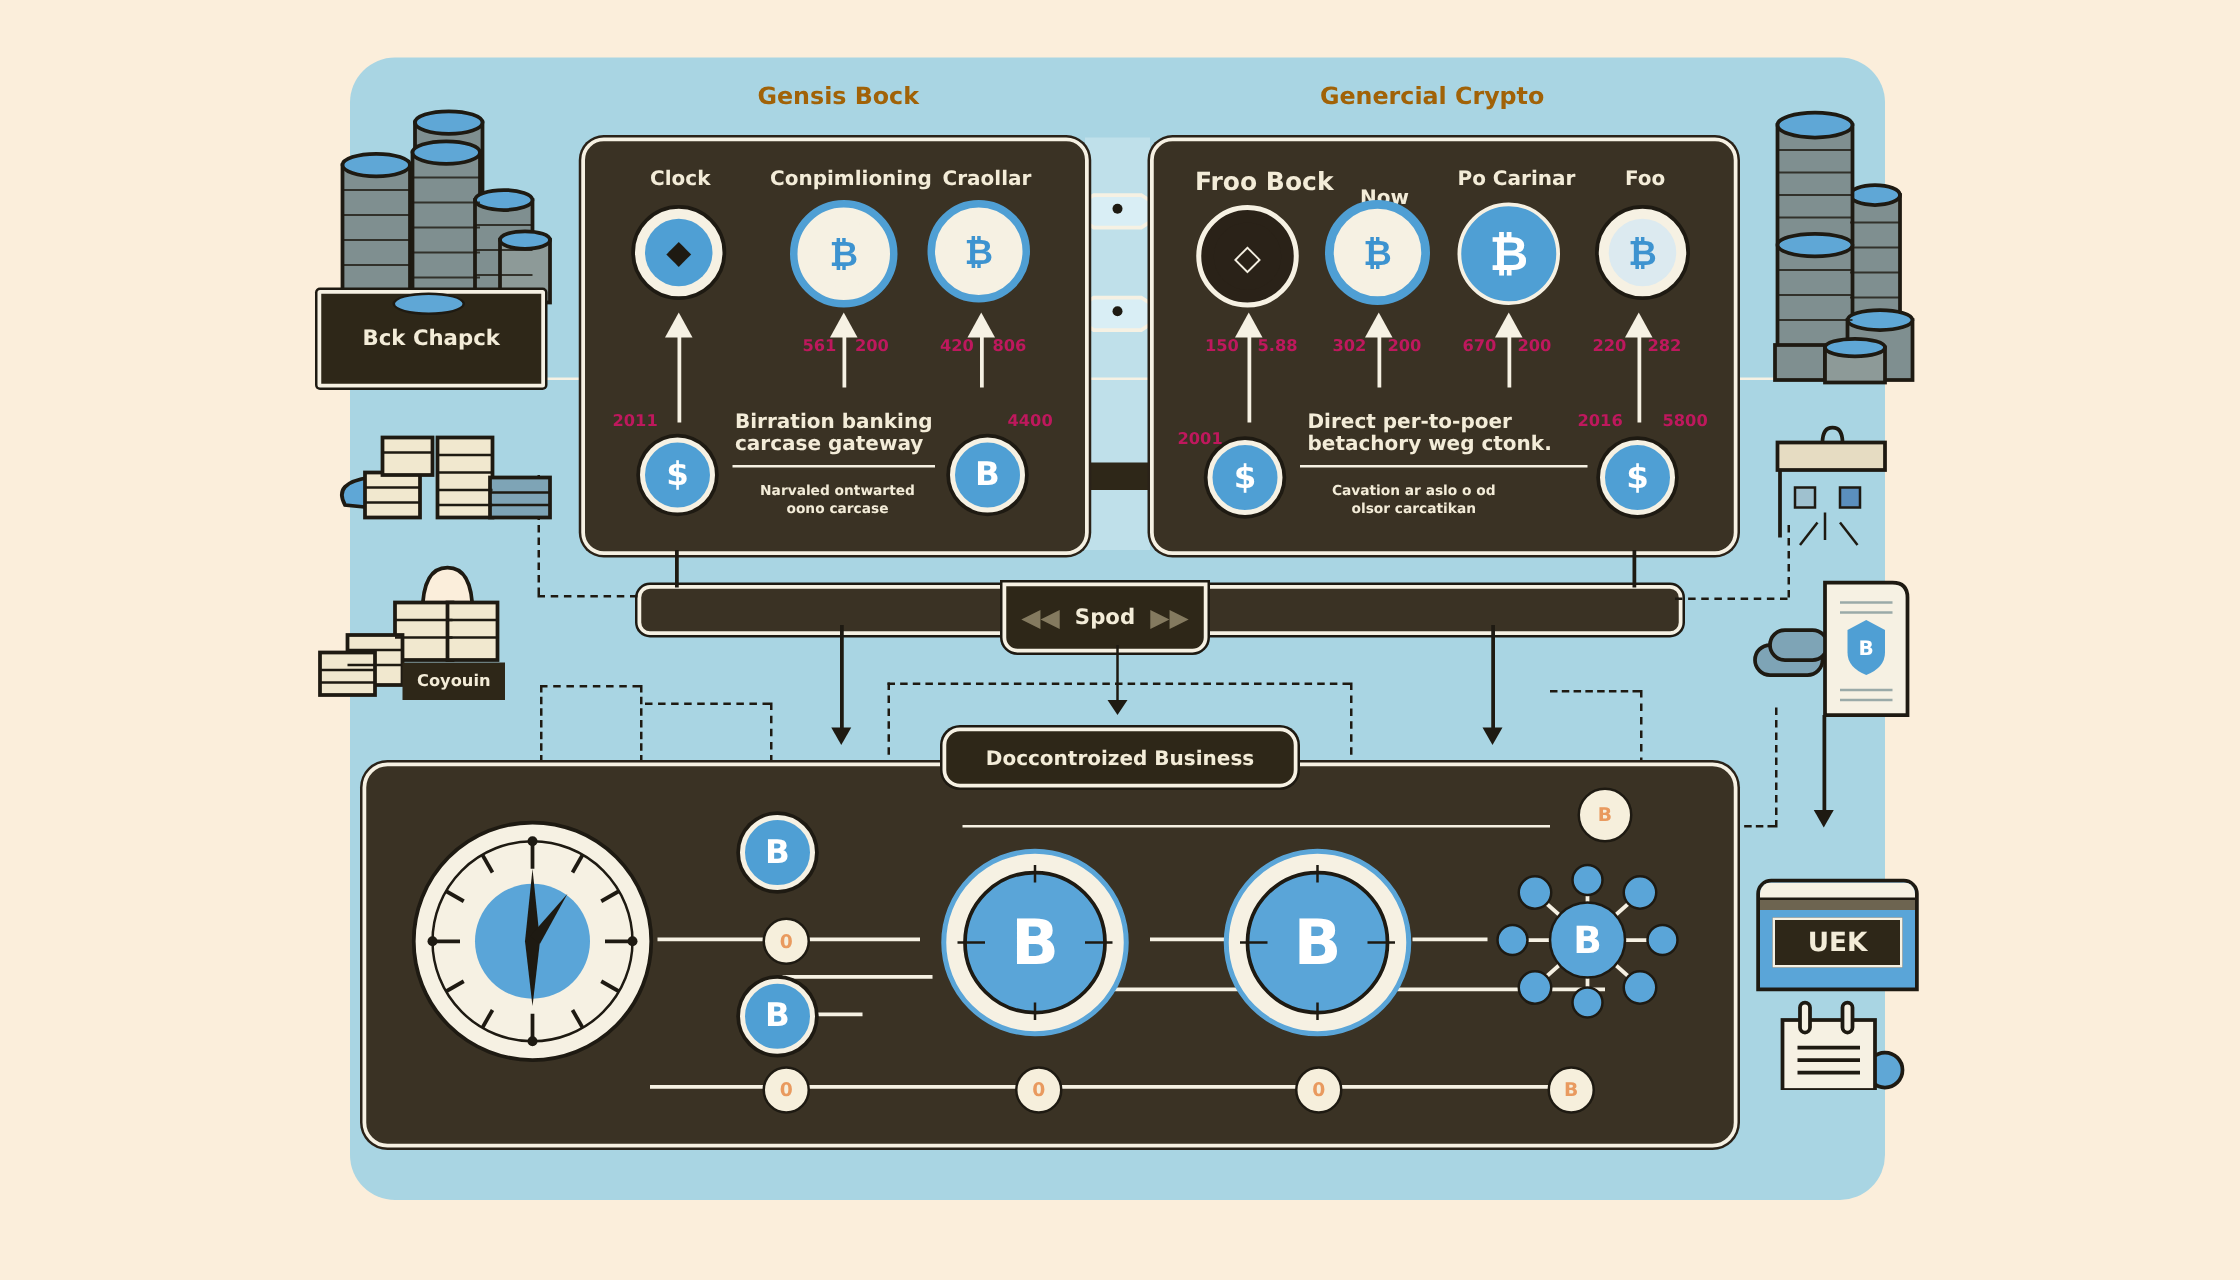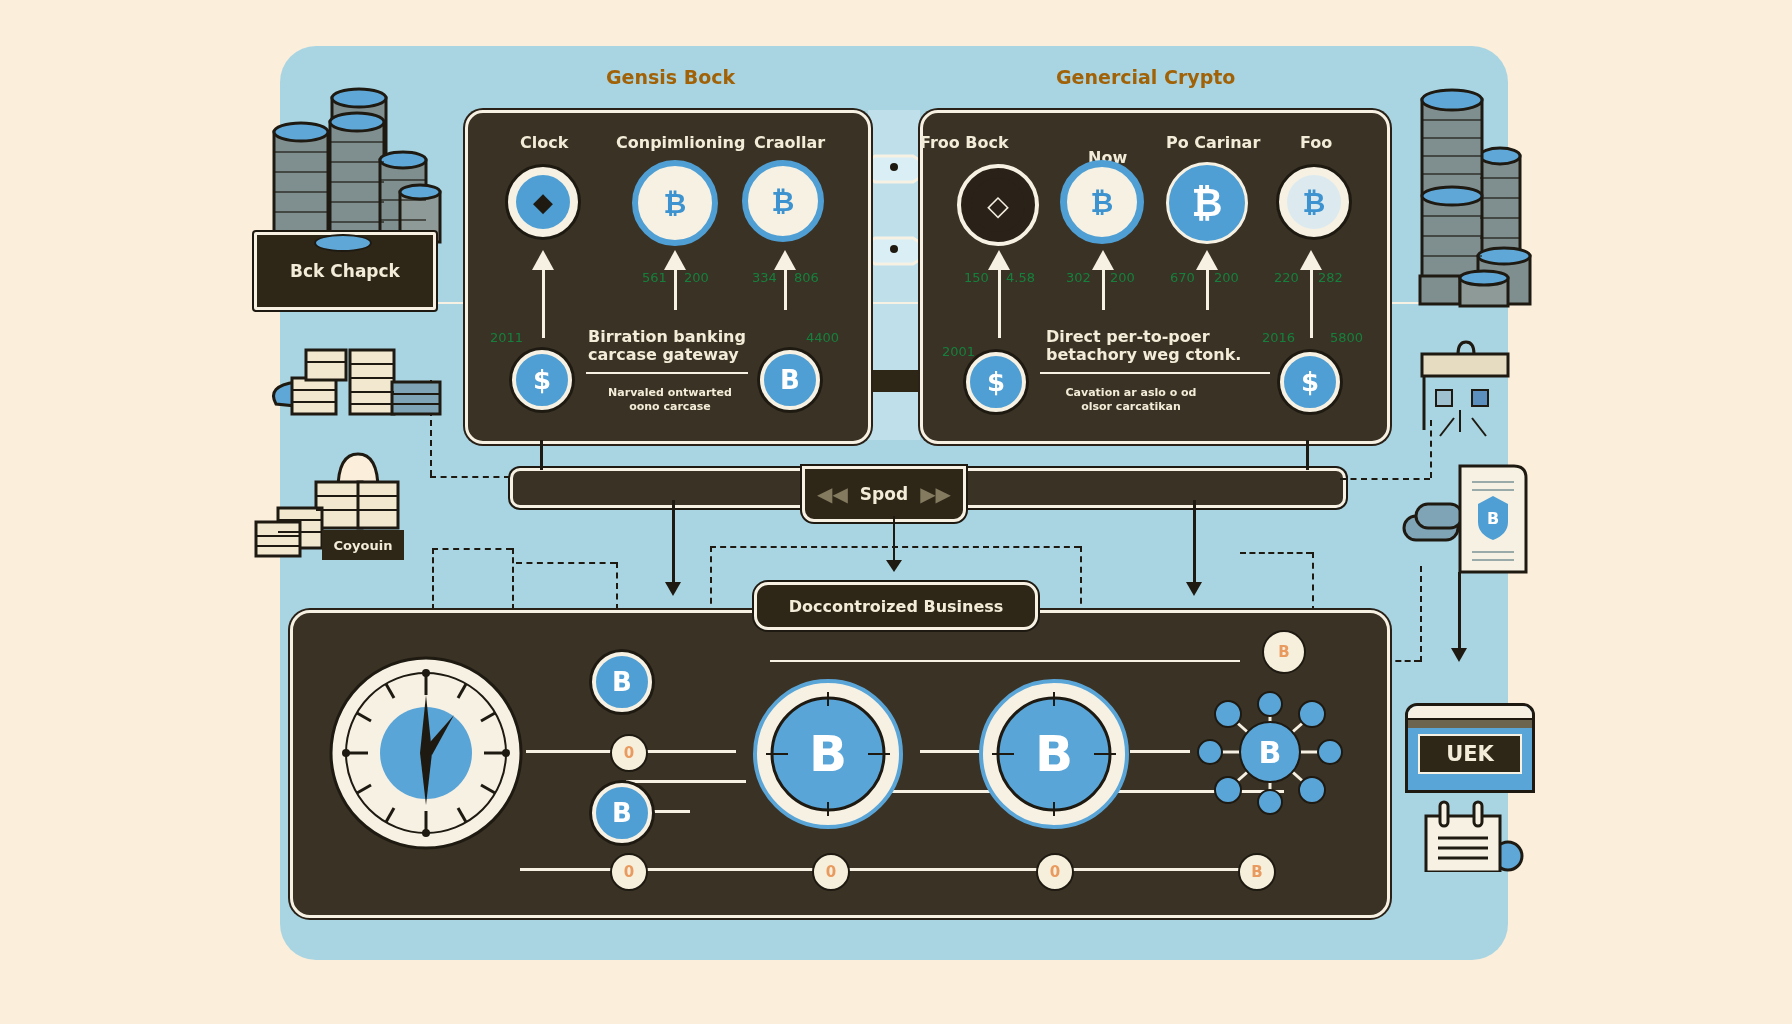--- a/index.html
+++ b/index.html
@@ -11,21 +11,21 @@
   .title{font-size:19px;font-weight:bold;color:#a16207;}
   .coin{border-radius:50%;display:flex;align-items:center;justify-content:center;box-sizing:border-box;}
   .coin-big{width:76px;height:76px;background:#f6f1e3;border:3px solid #1e1a12;}
   .coin-big .inner{width:54px;height:54px;border-radius:50%;background:#4f9fd4;display:flex;align-items:center;justify-content:center;color:#fff;font-size:28px;font-weight:bold;}
   .coin-big.white .inner{background:#f6f1e3;color:#3d93d0;}
   .coin-big.dark-in .inner{background:#2a2218;border:none;color:#f6f1e3;}
   .coin-sm{width:60px;height:60px;background:#4f9fd4;border:4px solid #f6f1e3;box-shadow:0 0 0 3px #1e1a12;color:#fff;font-size:26px;font-weight:bold;}
   .arrow-up{width:0;height:0;border-left:11px solid transparent;border-right:11px solid transparent;border-bottom:20px solid #f6f1e3;}
   .vline{width:3px;background:#f6f1e3;}
   .hline{height:3px;background:#f6f1e3;}
-  .num{font-size:13px;color:#15803d;font-weight:normal;}
+  .num{font-size:13px;color:#be185d;font-weight:bold;}
   .dash-v{border-left:2px dashed #1e1a12;}
   .dash-h{border-top:2px dashed #1e1a12;}
   .label-box{background:#2e2718;border:3px solid #f6f1e3;box-shadow:0 0 0 2px #1e1a12;color:#f3ecd8;font-weight:bold;display:flex;align-items:center;justify-content:center;}
   .small-coin{width:34px;height:34px;border-radius:50%;background:#f6efdc;border:2px solid #1e1a12;display:flex;align-items:center;justify-content:center;color:#e99a5f;font-size:15px;font-weight:bold;}
 </style>
 </head>
 <body>
 
 <div class="abs blue-panel"></div>
 
@@ -66,41 +66,41 @@
 
 <div class="abs arrow-up" style="left:532px;top:250px;"></div>
 <div class="abs vline" style="left:542px;top:268px;height:70px;"></div>
 <div class="abs arrow-up" style="left:664px;top:250px;"></div>
 <div class="abs vline" style="left:674px;top:268px;height:42px;"></div>
 <div class="abs arrow-up" style="left:774px;top:250px;"></div>
 <div class="abs vline" style="left:784px;top:268px;height:42px;"></div>
 
 <div class="abs num" style="left:642px;top:270px;">561</div>
 <div class="abs num" style="left:684px;top:270px;">200</div>
-<div class="abs num" style="left:752px;top:270px;">334</div>
+<div class="abs num" style="left:752px;top:270px;">420</div>
 <div class="abs num" style="left:794px;top:270px;">806</div>
 
 <div class="abs num" style="left:490px;top:330px;">2011</div>
 <div class="abs num" style="left:806px;top:330px;">4400</div>
 
 <div class="abs txt-light" style="left:588px;top:328px;font-size:16px;line-height:18px;">
   <div>Birration banking</div>
   <div>carcase gateway</div>
 </div>
 <div class="abs hline" style="left:586px;top:372px;width:162px;height:2px;"></div>
 <div class="abs txt-light" style="left:600px;top:386px;font-size:11px;line-height:14px;text-align:center;width:140px;">
   <div>Narvaled ontwarted</div>
   <div>oono carcase</div>
 </div>
 
 <div class="abs coin coin-sm" style="left:512px;top:350px;">$</div>
 <div class="abs coin coin-sm" style="left:760px;top:350px;">B</div>
 
 <div class="abs dark" style="left:920px;top:110px;width:464px;height:328px;"></div>
-<div class="abs txt-light" style="left:920px;top:133px;font-size:16px;">Froo Bock</div>
+<div class="abs txt-light" style="left:956px;top:133px;font-size:20px;">Froo Bock</div>
 <div class="abs txt-light" style="left:1088px;top:133px;font-size:16px;margin-top:15px;">Now</div>
 <div class="abs txt-light" style="left:1166px;top:133px;font-size:16px;">Po Carinar</div>
 <div class="abs txt-light" style="left:1300px;top:133px;font-size:16px;">Foo</div>
 
 <div class="abs coin coin-big dark-in" style="left:957px;top:164px;width:82px;height:82px;border:4px solid #f6f1e3;background:#2a2218;">
     <div class="inner" style="font-size:28px;">◇</div>
   </div>
 <div class="abs coin coin-big white" style="left:1060px;top:160px;width:84px;height:84px;border:7px solid #4f9fd4;">
     <div class="inner">₿</div>
   </div>
@@ -112,21 +112,21 @@
 <div class="abs arrow-up" style="left:988px;top:250px;"></div>
 <div class="abs vline" style="left:998px;top:268px;height:70px;"></div>
 <div class="abs arrow-up" style="left:1092px;top:250px;"></div>
 <div class="abs vline" style="left:1102px;top:268px;height:42px;"></div>
 <div class="abs arrow-up" style="left:1196px;top:250px;"></div>
 <div class="abs vline" style="left:1206px;top:268px;height:42px;"></div>
 <div class="abs arrow-up" style="left:1300px;top:250px;"></div>
 <div class="abs vline" style="left:1310px;top:268px;height:70px;"></div>
 
 <div class="abs num" style="left:964px;top:270px;">150</div>
-<div class="abs num" style="left:1006px;top:270px;">4.58</div>
+<div class="abs num" style="left:1006px;top:270px;">5.88</div>
 <div class="abs num" style="left:1066px;top:270px;">302</div>
 <div class="abs num" style="left:1110px;top:270px;">200</div>
 <div class="abs num" style="left:1170px;top:270px;">670</div>
 <div class="abs num" style="left:1214px;top:270px;">200</div>
 <div class="abs num" style="left:1274px;top:270px;">220</div>
 <div class="abs num" style="left:1318px;top:270px;">282</div>
 
 <div class="abs num" style="left:942px;top:344px;">2001</div>
 <div class="abs num" style="left:1262px;top:330px;">2016</div>
 <div class="abs num" style="left:1330px;top:330px;">5800</div>

